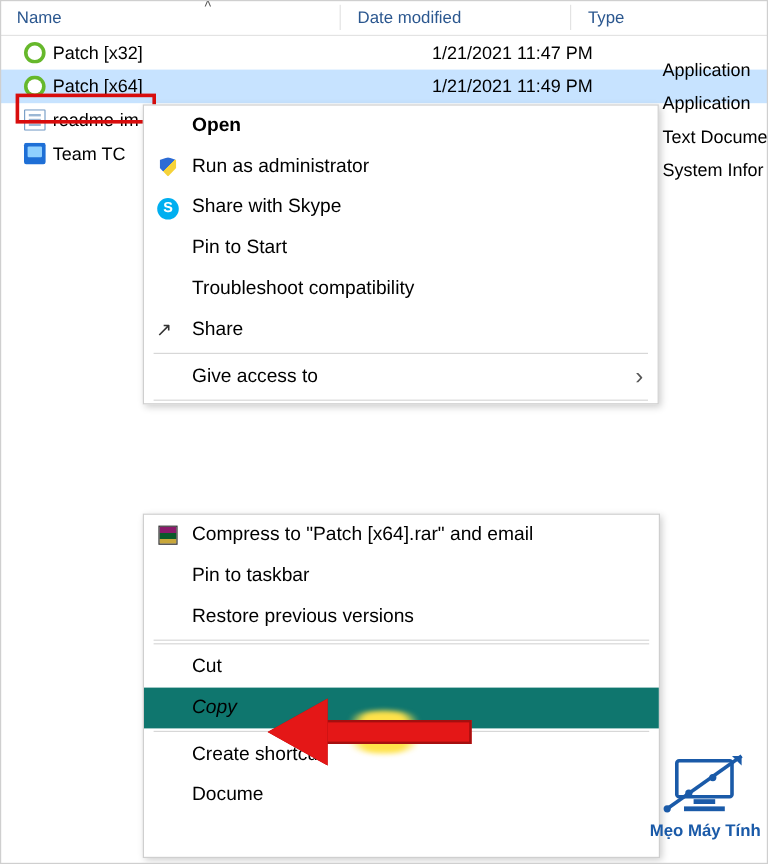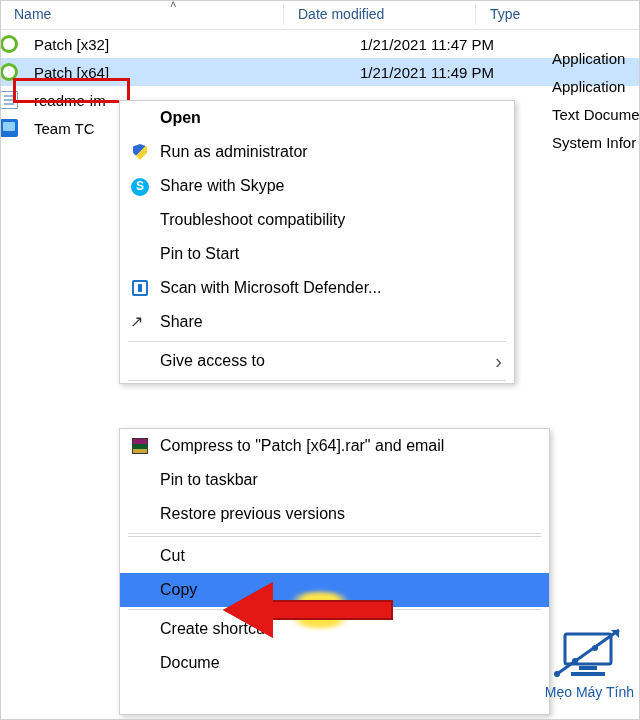--- a/index.html
+++ b/index.html
@@ -10,21 +10,21 @@
   .col { color: #2b578f; font-size: 14px; padding: 6px 0 0 14px; position: relative; }
   .col-name { width: 284px; }
   .col-date { width: 192px; }
   .col-type { flex: 1; }
   .col-sep { position:absolute; right:0; top:4px; bottom:4px; width:1px; background:#e3e3e3; }
   .sort-caret { position:absolute; left:170px; top:-2px; font-size:11px; color:#555; }
 
   
   .rows { }
   .row { display:flex; height:28px; align-items:center; font-size:15px; color:#000; }
-  .cell-name { width:350px; display:flex; align-items:center; gap:16px; overflow:hidden; white-space:nowrap; }
+  .cell-name { width:350px; display:flex; align-items:center; padding-left:20px; gap:6px; overflow:hidden; white-space:nowrap; }
   .cell-date { width:192px; padding-left:10px; }
   .cell-type { flex:1; padding-left:10px;margin-top:28px; }
   .row.sel { background:#c7e3ff; }
   .row.sel .cell-name .lbl { background:#c7e3ff; }
 
   .hlbox { position:absolute; left:13px; top:78px; width:117px; height:25px; border:3px solid #d80d0d; pointer-events:none; }
 
   
   .ic { width:18px; height:18px; display:inline-block; flex:0 0 18px; }
   .ic-app { position:relative; }
@@ -37,24 +37,24 @@
   .ic-sys::after{ content:""; position:absolute; left:3px; top:3px; right:3px; bottom:6px; background:#8fd0ff; border-radius:1px;}
   .ic-sys::before{ content:""; position:absolute; left:5px; right:5px; bottom:1px; height:3px; background:#1e6fd6;}
 
   
   .menu { position:absolute; background:#fff; border:1px solid #cfcfcf; box-shadow:2px 2px 6px rgba(0,0,0,.2); font-size:16px; color:#000; }
   .menu .mi { height:34px; display:flex; align-items:center; padding-left:40px; padding-right:18px; position:relative; }
   .menu .mi.b { font-weight:600; }
   .menu .sep { height:1px; background:#d7d7d7; margin:2px 8px; }
   .menu .ico { position:absolute; left:10px; width:20px; height:20px; display:flex; align-items:center; justify-content:center; }
   .menu .sub::after { content:"›"; position:absolute; right:12px; color:#555; font-size:20px; }
-  .menu1 { left:119px; top:100px; width:396px; }
+  .menu1 { left:119px; top:87px; width:430px; }
   .menu2 { left:119px; top:428px; width:431px; }
 
-  .mi-hl { background:#3b82f6; }
+  .mi-hl { background:#0f766e;font-style:italic; }
   .copybg { position:absolute; left:280px; top:592px; width:80px; height:36px; background:radial-gradient(circle, #ffe24a 0%, #ffe24a 45%, rgba(255,226,74,0) 70%); border-radius:50%; filter:blur(2px); }
 
   
   .mic { width:20px; height:20px; display:inline-block; }
   .mic-shield::before { content:""; display:block; width:14px; height:16px; margin:2px auto; background:linear-gradient(135deg,#2c6bd4 50%,#f5d23a 50%); clip-path:polygon(50% 0,100% 15%,100% 55%,50% 100%,0 55%,0 15%);}
   .mic-skype { width:18px;height:18px;border-radius:50%; background:#00aff0; position:relative; margin-top:1px;}
   .mic-skype::after{content:"S"; color:#fff; font-weight:700; font-size:12px; position:absolute; left:5px; top:1px;}
   .mic-def { width:16px; height:16px; border:2px solid #1976d2; border-radius:2px; position:relative; }
   .mic-def::before,.mic-def::after{content:"";position:absolute;background:#1976d2;width:2px;top:2px;bottom:2px;}
   .mic-def::before{left:4px}.mic-def::after{right:4px}
@@ -63,21 +63,21 @@
 
   
   .arrow { position:absolute; left:223px; top:582px; width:170px; height:56px; pointer-events:none; }
   .arrow .shaft{ position:absolute; left:48px; top:18px; width:122px; height:20px; background:#e41717; border:2px solid #a50f0f; }
   .arrow .head{ position:absolute; left:0; top:0; width:0; height:0; border-top:28px solid transparent; border-bottom:28px solid transparent; border-right:50px solid #e41717; filter:drop-shadow(0 0 0 #a50f0f);}
   .arrow .head2{ position:absolute; left:2px; top:2px; width:0; height:0; border-top:26px solid transparent; border-bottom:26px solid transparent; border-right:46px solid #e41717;}
 
   
   .wm { position:absolute; right:6px; bottom:20px; text-align:center; }
   .wm svg { display:block; margin:0 auto; }
-  .wm .t { font-size:14px; color:#1a5aa8; font-weight:400; }
+  .wm .t { font-size:14px; color:#1a5aa8; font-weight:700; }
 
   .frame { position:absolute; inset:0; border:1px solid #cfcfcf; pointer-events:none; }
 </style>
 </head>
 <body>
 
 <div class="cols">
   <div class="col col-name">
     <span>Name</span>
     <span class="sort-caret">˄</span>
@@ -143,30 +143,24 @@
       </span>
       <span>Run as administrator</span>
     </div>
   <div class="mi">
       <span class="ico">
         <span class="mic mic-skype"></span>
       </span>
       <span>Share with Skype</span>
     </div>
   <div class="mi">
+      <span>Pin to Start</span>
+    </div>
+  <div class="mi">
       <span>Troubleshoot compatibility</span>
-    </div>
-  <div class="mi">
-      <span>Pin to Start</span>
-    </div>
-  <div class="mi">
-      <span class="ico">
-        <span class="mic mic-def"></span>
-      </span>
-      <span>Scan with Microsoft Defender...</span>
     </div>
   <div class="mi">
       <span class="ico">
         <span class="mic mic-share"></span>
       </span>
       <span>Share</span>
     </div>
   <div class="sep"></div>
   <div class="mi sub">
       <span>Give access to</span>

